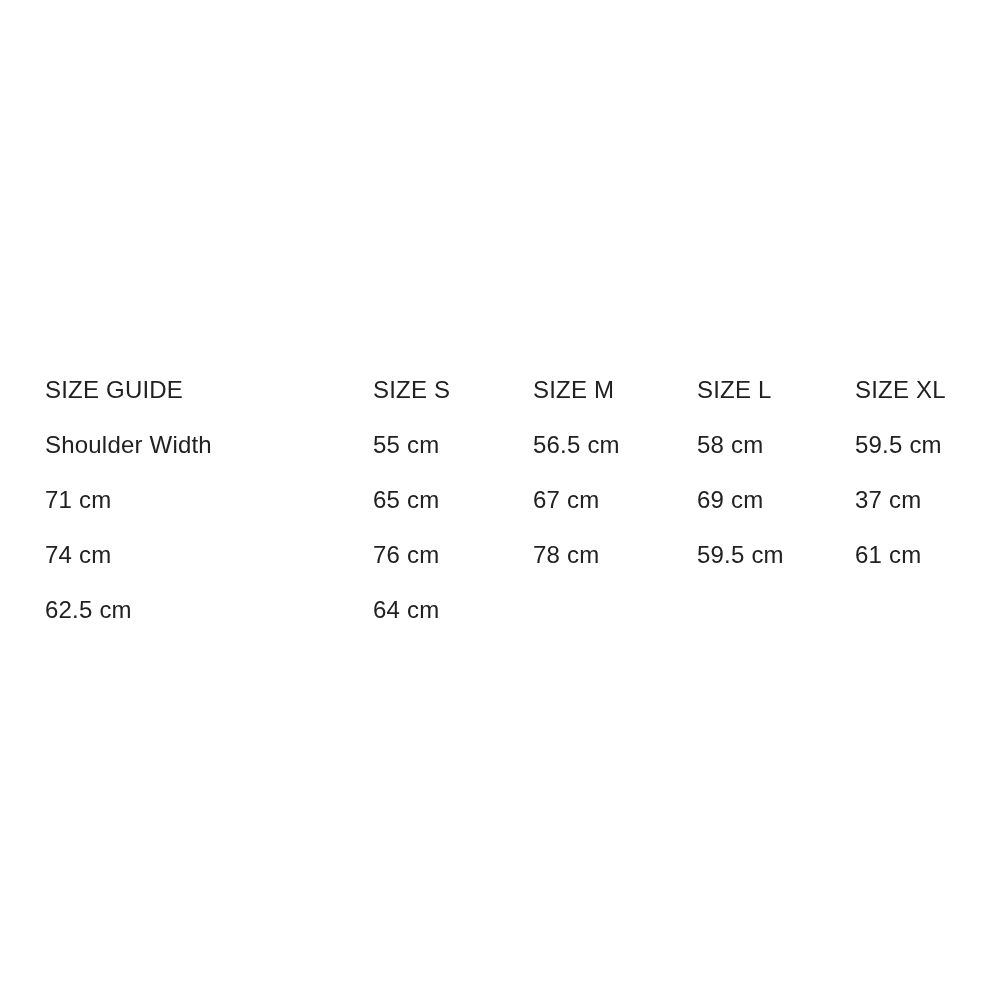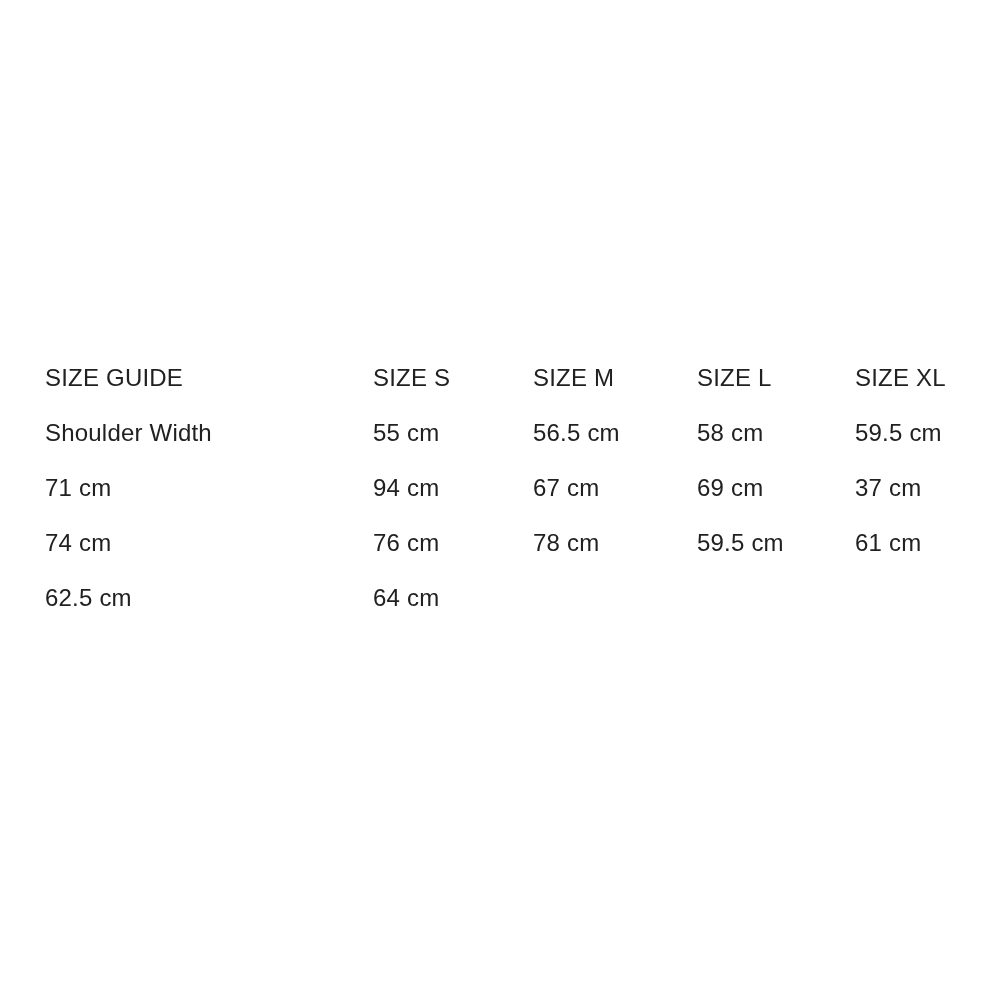--- a/index.html
+++ b/index.html
@@ -13,21 +13,21 @@
   }
   .page {
     position: relative;
     width: 1000px;
     height: 1000px;
     background: #ffffff;
   }
   .size-table {
     position: absolute;
     left: 45px;
-    top: 350px;
+    top: 362px;
     display: grid;
     grid-template-columns: 328px 160px 164px 158px auto;
     grid-auto-rows: 55px;
     align-items: center;
     font-size: 24px;
     font-weight: 400;
     color: #212121;
     letter-spacing: 0.2px;
     white-space: nowrap;
   }
@@ -47,21 +47,21 @@
     <div class="cell">SIZE L</div>
     <div class="cell">SIZE XL</div>
 
     <div class="cell">Shoulder Width</div>
     <div class="cell">55 cm</div>
     <div class="cell">56.5 cm</div>
     <div class="cell">58 cm</div>
     <div class="cell">59.5 cm</div>
 
     <div class="cell">71 cm</div>
-    <div class="cell">94 cm</div>
+    <div class="cell">65 cm</div>
     <div class="cell">67 cm</div>
     <div class="cell">69 cm</div>
 
     <div class="cell">37 cm</div>
     <div class="cell">74 cm</div>
     <div class="cell">76 cm</div>
     <div class="cell">78 cm</div>
 
     <div class="cell">59.5 cm</div>
     <div class="cell">61 cm</div>

